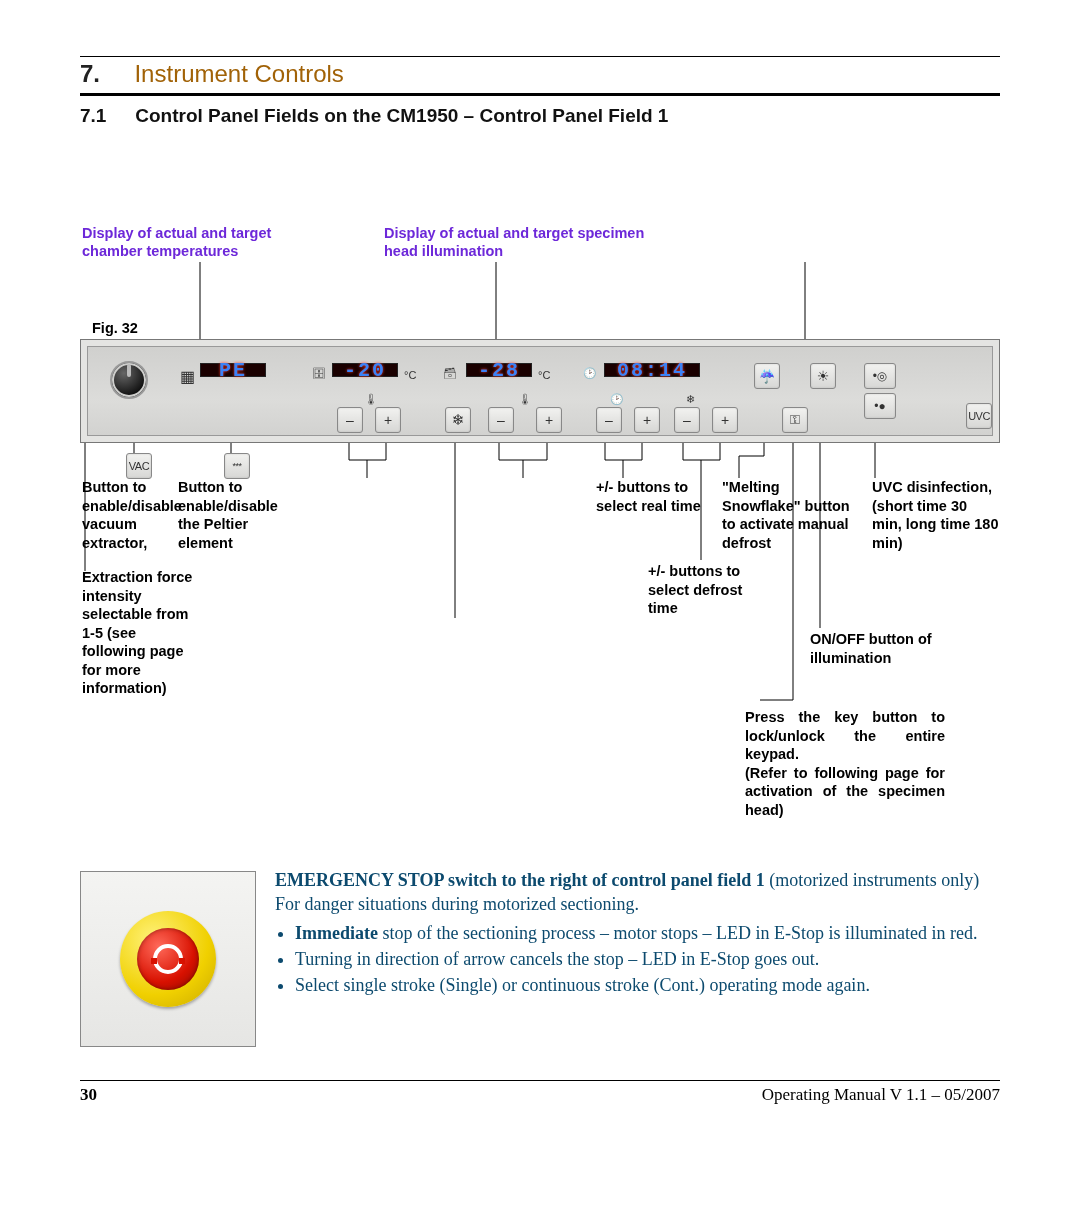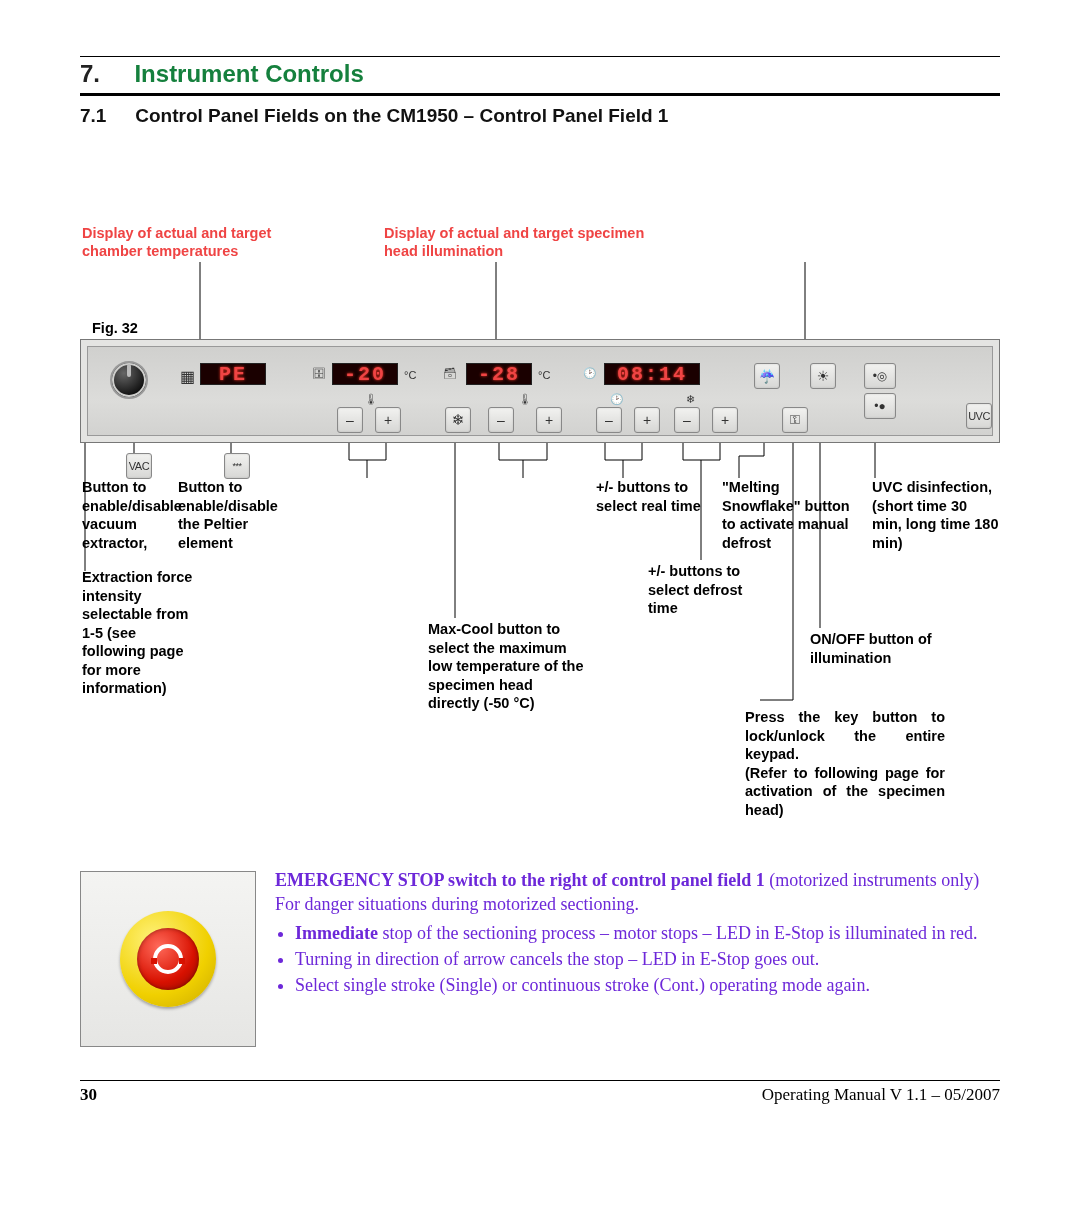--- a/index.html
+++ b/index.html
@@ -27,22 +27,22 @@
   .section-header .num {
     font-size: 24px;
     font-weight: bold;
     display: inline-block;
     width: 50px;
     color: #222;
     font-family: "Arial Narrow", Arial, sans-serif;
   }
   .section-header .title {
     font-size: 24px;
-    font-weight: bold;
-    color: #15803d;
+    font-weight: normal;
+    color: #a16207;
     font-family: "Arial Narrow", Arial, sans-serif;
   }
   .subsection {
     position: absolute;
     left: 80px;
     top: 105px;
     width: 920px;
     font-size: 19px;
     font-weight: bold;
     color: #111;
@@ -50,21 +50,21 @@
   }
   .subsection .num { display: inline-block; width: 50px; }
 
   
   .callout {
     position: absolute;
     font-size: 14.5px;
     font-weight: bold;
     line-height: 1.25;
     font-family: "Arial Narrow", Arial, sans-serif;
-    color: #ef4444;
+    color: #6d28d9;
   }
 
   .fig-label {
     position: absolute;
     font-size: 14.5px;
     font-weight: bold;
     font-family: "Arial Narrow", Arial, sans-serif;
   }
 
   
@@ -94,24 +94,24 @@
     background: linear-gradient(#f2f2f0, #d7d7d5);
     box-shadow: inset 0 0 2px rgba(0,0,0,.15);
     display: flex; align-items: center; justify-content: center;
     font-size: 14px;
     color: #333;
     box-sizing: border-box;
   }
   .pbtn.small { font-size: 11px; letter-spacing: -0.5px; margin-top: 46px; }
 
   .led-display {
-    height: 22px;
+    height: 14px;
     border: 1px solid #222;
     background: #1a0000;
-    color: #ef4444;
+    color: #3b82f6;
     font-family: "Courier New", monospace;
     font-weight: bold;
     font-size: 20px;
     letter-spacing: 2px;
     display: flex;
     align-items: center;
     justify-content: center;
     padding: 0 1px;
     box-sizing: border-box;
     text-shadow: 0 0 3px #ff3a2a;
@@ -204,21 +204,21 @@
   .estop-ring::after { right:-6px; top:10px; }
 
   .estop-text {
     position: absolute;
     left: 275px;
     top: 868px;
     width: 725px;
     font-size: 18px;
     line-height: 1.35;
     font-family: "Times New Roman", Georgia, serif;
-    color:#6d28d9;
+    color:#0c4a6e;
     text-align: justify;
   }
   .estop-text b { font-weight: bold; }
   .estop-text ul { margin: 4px 0 0 0; padding-left: 20px; }
   .estop-text li { margin-bottom: 2px; }
 
   .footer {
     position: absolute;
     left: 80px; right: 80px;
     bottom: 116px;
@@ -394,21 +394,20 @@
     </div>
   </div>
 
   <div class="callout-below" style="left:82px; top:478px; width:92px;">Button to enable/disable vacuum extractor,</div>
   <div class="callout-below" style="left:82px; top:568px; width:120px;">Extraction force intensity selectable from 1-5 (see following page for more information)</div>
 
   <div class="callout-below" style="left:178px; top:478px; width:120px;">Button to enable/disable the Peltier element</div>
 
 
 
-  <div class="callout-below" style="left:428px; top:620px; width:160px;">Max-Cool button to select the maximum low temperature of the specimen head directly (-50 °C)</div>
 
   <div class="callout-below" style="left:596px; top:478px; width:110px;">+/- buttons to select real time</div>
 
   <div class="callout-below" style="left:648px; top:562px; width:120px;">+/- buttons to select defrost time</div>
 
   <div class="callout-below" style="left:722px; top:478px; width:130px;">"Melting Snowflake" button to activate manual defrost</div>
 
   <div class="callout-below" style="left:810px; top:630px; width:150px;">ON/OFF button of illumination</div>
 
   <div class="callout-below" style="left:745px; top:708px; width:200px; white-space:pre-line; text-align:justify;">Press the key button to lock/unlock the entire keypad.

